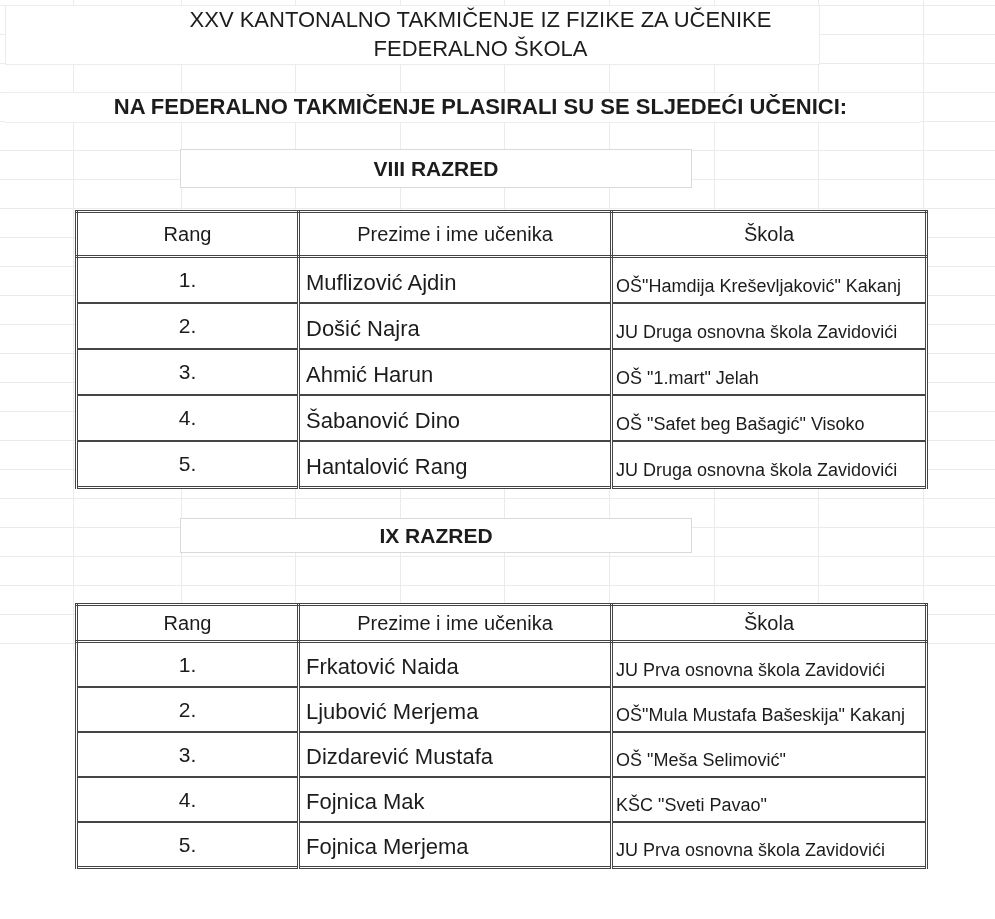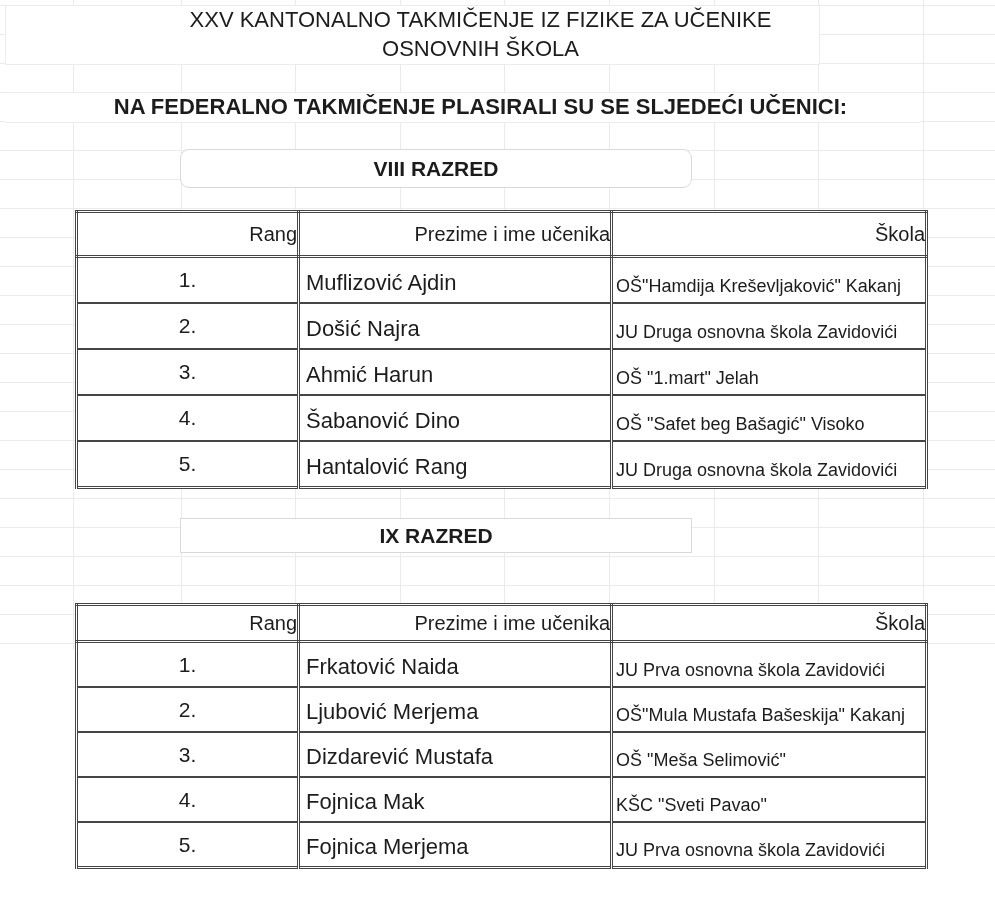--- a/index.html
+++ b/index.html
@@ -31,52 +31,52 @@
 
   .title-text{position:absolute;left:38px;top:5px;width:885px;height:58px;z-index:2;
     display:flex;flex-direction:column;justify-content:space-around;align-items:center;
     font-size:22px;line-height:26px;text-align:center;}
   .subtitle-text{position:absolute;left:38px;top:92px;width:885px;height:29px;z-index:2;
     display:flex;justify-content:center;align-items:center;font-size:22px;font-weight:bold;}
 
   .section-cell{position:absolute;left:180px;width:510px;background:#ffffff;z-index:2;
     border:1px solid #d9d9d9;display:flex;justify-content:center;align-items:center;
     font-size:21px;font-weight:bold;}
-  #section-viii{top:149px;height:37px;border-radius:9px;}
+  #section-viii{top:149px;height:37px;}
   #section-ix{top:518px;height:33px;}
 
   
   table.results{position:absolute;left:75px;border-collapse:collapse;table-layout:fixed;
     background:#ffffff;z-index:2;border:3px double #454545;}
   #table-viii{top:210px;}
   #table-ix{top:603px;}
   .results th,.results td{border-left:3px double #454545;border-right:3px double #454545;
     overflow:hidden;white-space:nowrap;padding:0;}
   .results th{border-top:3px double #454545;border-bottom:3px double #454545;
-    font-weight:400;font-size:20px;text-align:right;vertical-align:middle;}
+    font-weight:400;font-size:20px;text-align:center;vertical-align:middle;}
   .results td{border-top:2px solid #454545;border-bottom:2px solid #454545;}
   #table-viii th{height:42px;}
   #table-ix th{height:34px;}
   #table-viii td{height:38px;}
   #table-ix td{height:37px;}
   td.rank{text-align:center;font-size:21px;vertical-align:middle;}
   td.name{font-size:22px;text-align:left;vertical-align:bottom;padding:0 0 6px 6px;}
   td.school{font-size:18px;text-align:left;vertical-align:bottom;padding:0 0 5px 3px;}
 </style>
 </head>
 <body>
 
 <div id="sheet">
   <div class="hlines"></div>
   <div class="vlines"></div>
 
   <div class="merge title-merge"></div>
   <div class="title-text">
     <div>XXV KANTONALNO TAKMIČENJE IZ FIZIKE ZA UČENIKE</div>
-    <div>OSNOVNIH ŠKOLA</div>
+    <div>FEDERALNO ŠKOLA</div>
   </div>
 
   <div class="merge subtitle-merge"></div>
   <div class="subtitle-text">NA FEDERALNO TAKMIČENJE PLASIRALI SU SE SLJEDEĆI UČENICI:</div>
 
   <div id="section-viii" class="section-cell">VIII RAZRED</div>
 
   <table id="table-viii" class="results">
     <colgroup>
         <col style="width:222px">

